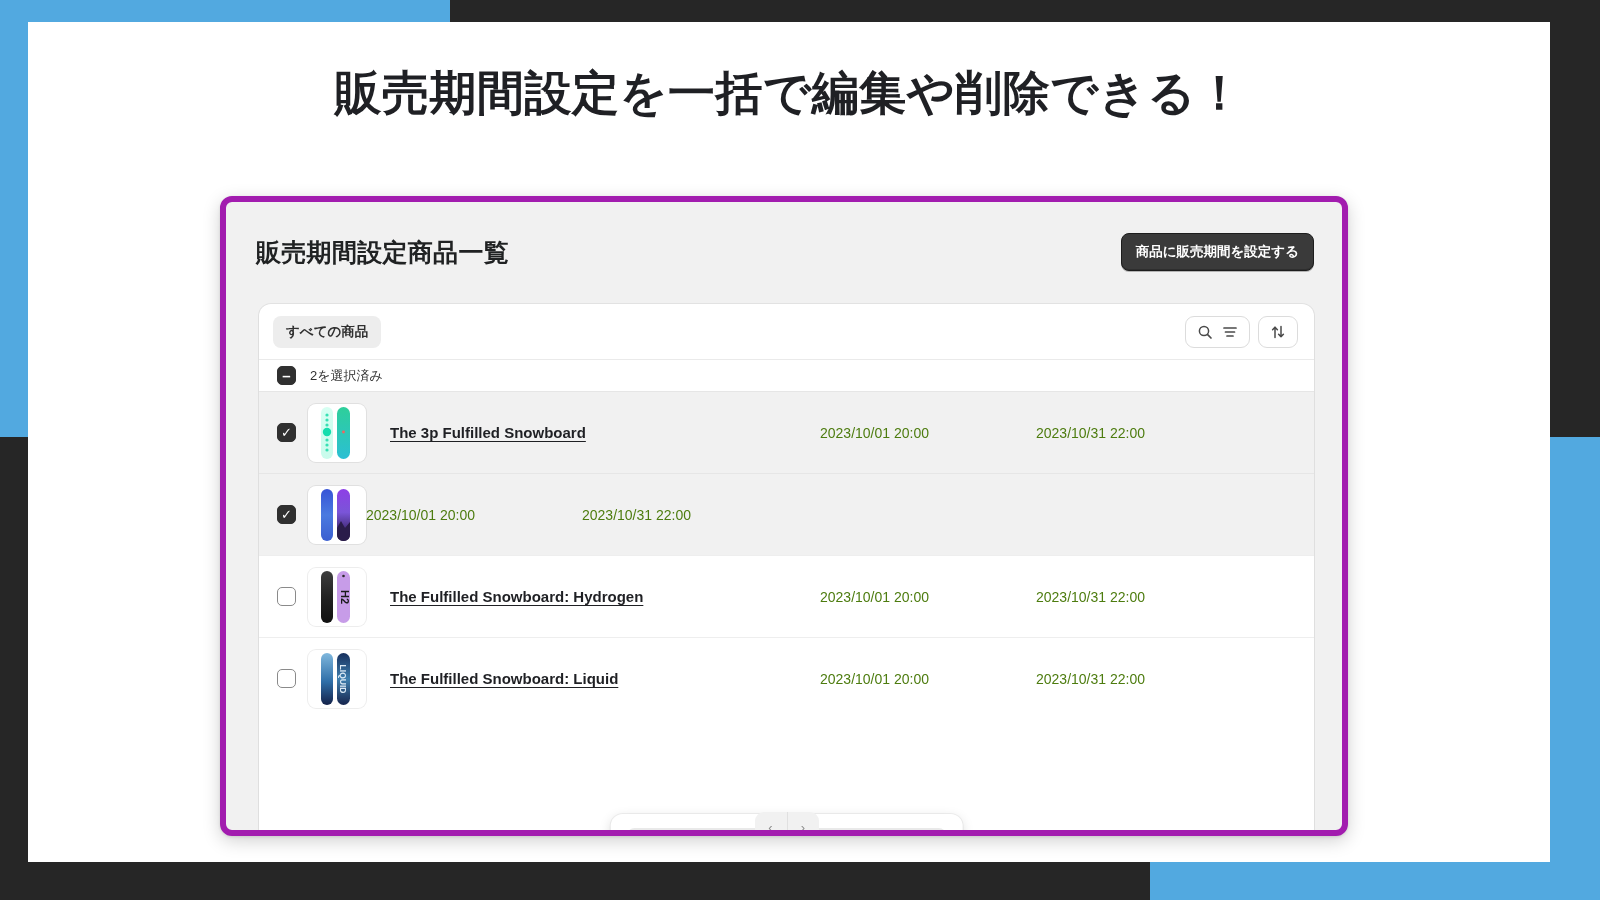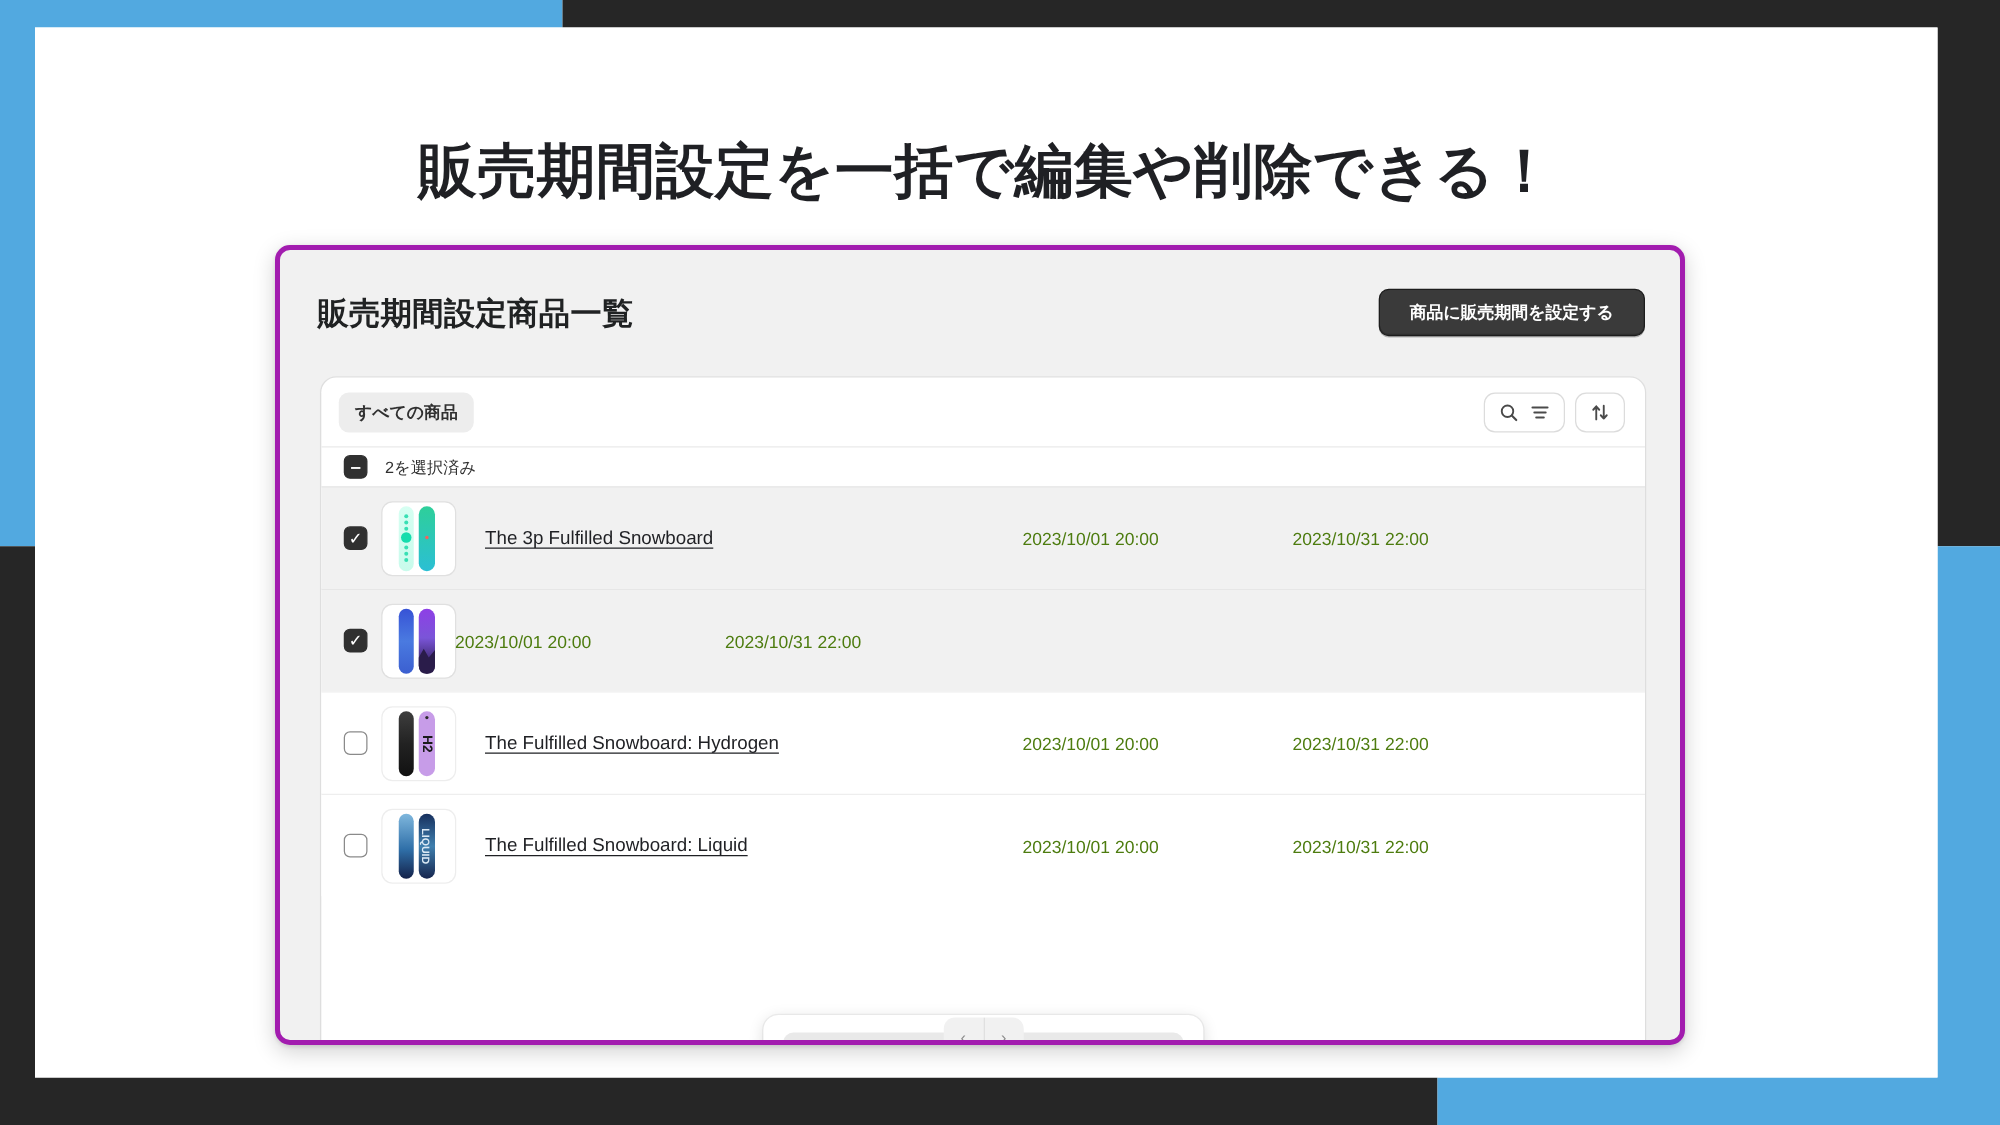--- a/index.html
+++ b/index.html
@@ -31,47 +31,47 @@
     overflow: hidden;
   }
 
   
   .headline {
     text-align: center;
     font-size: 47px;
     font-weight: 700;
     color: #1f2024;
     letter-spacing: 0.5px;
-    margin-top: 84px;
+    margin-top: 40px;
   }
 
   
   .admin-card {
     position: absolute;
     left: 192px;
     top: 174px;
     width: 1128px;
     height: 640px;
     background: #f1f1f1;
     border-radius: 12px;
     box-shadow: 0 5px 18px rgba(0,0,0,0.18), 0 1px 3px rgba(0,0,0,0.10);
-    border: 4px solid #a21caf;
+    border: 6px solid #a21caf;
     overflow: hidden;
   }
   .admin-head {
     display: flex; align-items: center; justify-content: space-between;
     padding: 20px 28px 0 30px;
     height: 80px;
   }
   .admin-title { font-size: 25px; font-weight: 700; color: #202223; letter-spacing: .3px; }
   .primary-btn {
     background: #3a3a3a;
     color: #ffffff;
     font-size: 13.5px; font-weight: 700;
-    padding: 9px 24px;
+    padding: 9px 14px;
     border: 1px solid #1d1d1d;
     border-radius: 8px;
     box-shadow: 0 1px 0 rgba(0,0,0,0.25), inset 0 -1px 0 rgba(0,0,0,0.2);
     cursor: pointer; white-space: nowrap;
   }
 
   
   .list-card {
     position: absolute;
     left: 33px; top: 102px; right: 28px; bottom: 0;
@@ -145,20 +145,21 @@
   .thumb svg { display: block; }
   .row-title {
     margin-left: 24px;
     font-size: 15px;
     color: #1f2024;
     text-decoration: underline;
     text-underline-offset: 2.5px;
     cursor: pointer;
     flex: 0 0 auto;
     width: 430px;
+    font-weight: bold;
   }
   .row-date {
     font-size: 14px;
     color: #4d7c0f;
     width: 216px;
     flex: 0 0 auto;
   }
 
   
   .bulk-actions {

